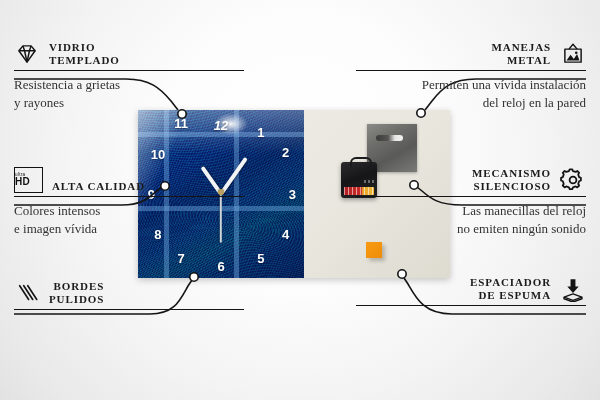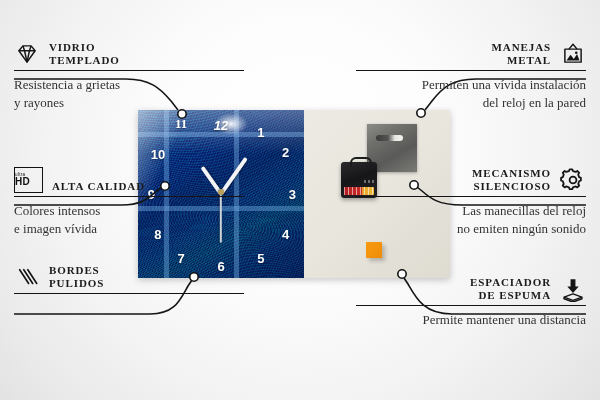--- a/index.html
+++ b/index.html
@@ -176,21 +176,21 @@
       <div class="numeral" style="left:74%;top:22px;">1</div>
       <div class="numeral" style="left:89%;top:42px;">2</div>
       <div class="numeral" style="left:93%;top:50%;">3</div>
       <div class="numeral" style="left:89%;top:74%;">4</div>
       <div class="numeral" style="left:74%;top:88%;">5</div>
       <div class="numeral" style="left:50%;top:93%;">6</div>
       <div class="numeral" style="left:26%;top:88%;">7</div>
       <div class="numeral" style="left:12%;top:74%;">8</div>
       <div class="numeral" style="left:8%;top:50%;">9</div>
       <div class="numeral" style="left:12%;top:26%;">10</div>
-      <div class="numeral" style="left:26%;top:13px;font-family:Liberation Serif, serif;">11</div>
+      <div class="numeral" style="left:26%;top:13px;">11</div>
 
       <div class="hand hour" style="left:83px;top:82px;transform:rotate(-125deg);"></div>
       <div class="hand minute" style="left:83px;top:82px;transform:rotate(-55deg);"></div>
       <div class="hand second" style="left:83px;top:82px;transform:rotate(90deg);"></div>
       <div class="capn" style="left:83px;top:82px;"></div>
     </div>
 
     <div class="panel-right">
       <div class="hanger">
         <div class="slot"></div>
@@ -264,21 +264,21 @@
         <span>ALTA CALIDAD</span>
       </span>
     </div>
     <div class="rule"></div>
     <div class="desc">
       <span>Colores intensos</span><br>
       <span>e imagen vívida</span>
     </div>
   </div>
 
-  <div class="lab left" style="top:264px;">
+  <div class="lab left" style="top:280px;text-align:right;">
     <div class="head">
       <span class="ico">
         <svg viewBox="0 0 32 32">
             <g fill="none" stroke="#141414" stroke-width="2" stroke-linecap="round">
           <path d="M7 7 L18 24"></path>
               <path d="M12 7 L23 24"></path>
               <path d="M17 7 L28 24"></path>
         </g>
           </svg>
       </span>
@@ -347,17 +347,17 @@
         </g>
           </svg>
       </span>
       <span class="title">
         <span>ESPACIADOR</span><br>
         <span>DE ESPUMA</span>
       </span>
     </div>
     <div class="rule"></div>
     <div class="desc">
-      <span>Permite mantener una distancia</span><br>
+      <br>
     </div>
   </div>
 
 </div>
 
 </body></html>

